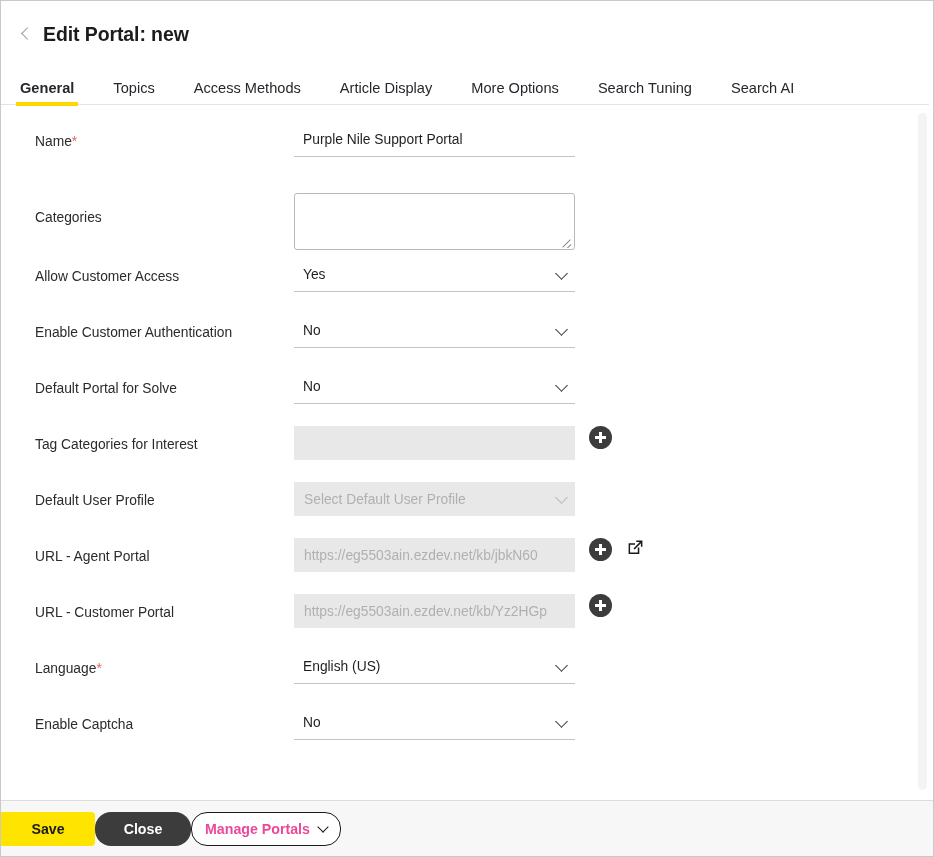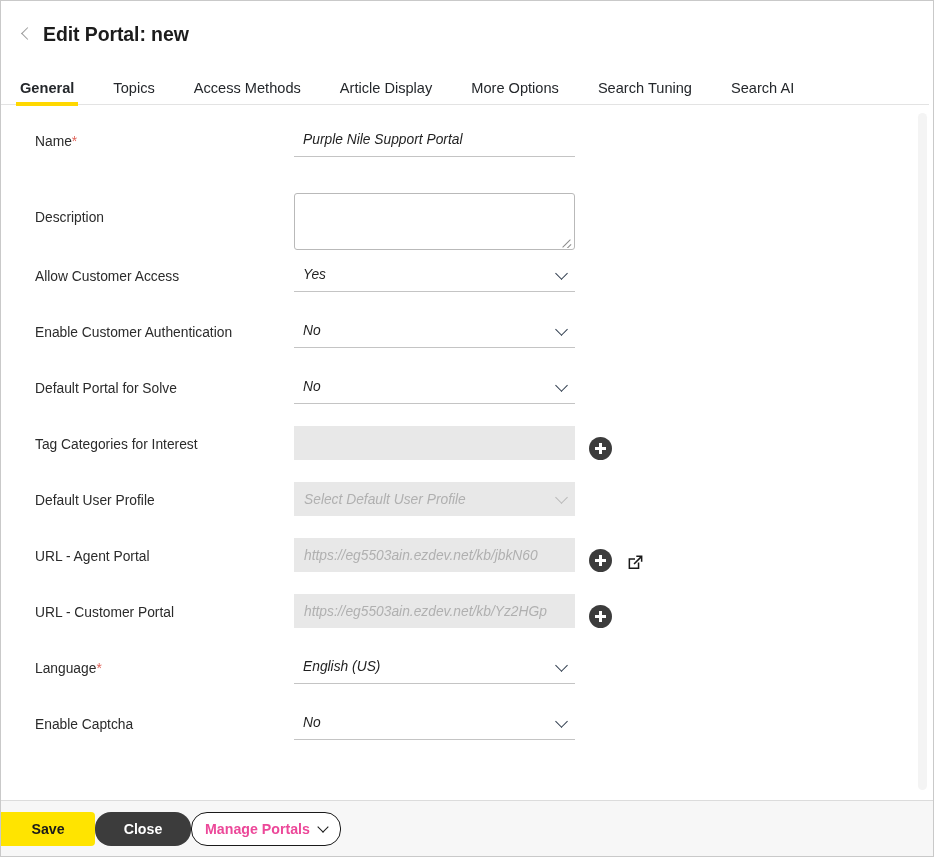--- a/index.html
+++ b/index.html
@@ -114,23 +114,22 @@
     flex: 0 0 259px;
     font-size: 13.8px;
     color: #2b2b2b;
     padding-top: 10px;
     line-height: 1.3;
   }
   .req { color: #e0645a; }
   .control {
     flex: 0 0 auto;
     display: flex;
-    align-items: flex-end;
+    align-items: flex-start;
     gap: 14px;
-    font-style: italic;
   }
 
   .fld {
     width: 281px;
     height: 34px;
     display: flex;
     align-items: center;
     font-size: 13.8px;
     color: #262626;
     position: relative;
@@ -305,21 +304,21 @@
       <div class="row">
         <div class="label"><span>Name</span><span class="req">*</span></div>
         <div class="control">
           <div class="fld underline">
             <span class="txt">Purple Nile Support Portal</span>
           </div>
         </div>
       </div>
 
       <div class="row" style="min-height:79px;">
-        <div class="label" style="padding-top:30px;">Description</div>
+        <div class="label" style="padding-top:30px;">Categories</div>
         <div class="control" style="padding-top:14px;">
           <div class="ta-wrap">
             <div class="ta">
               <span class="grip"></span>
             </div>
           </div>
         </div>
       </div>
 
       <div class="row">

